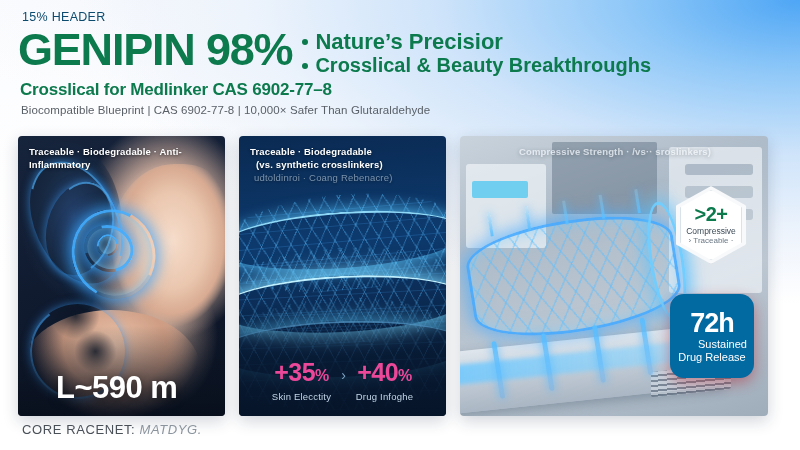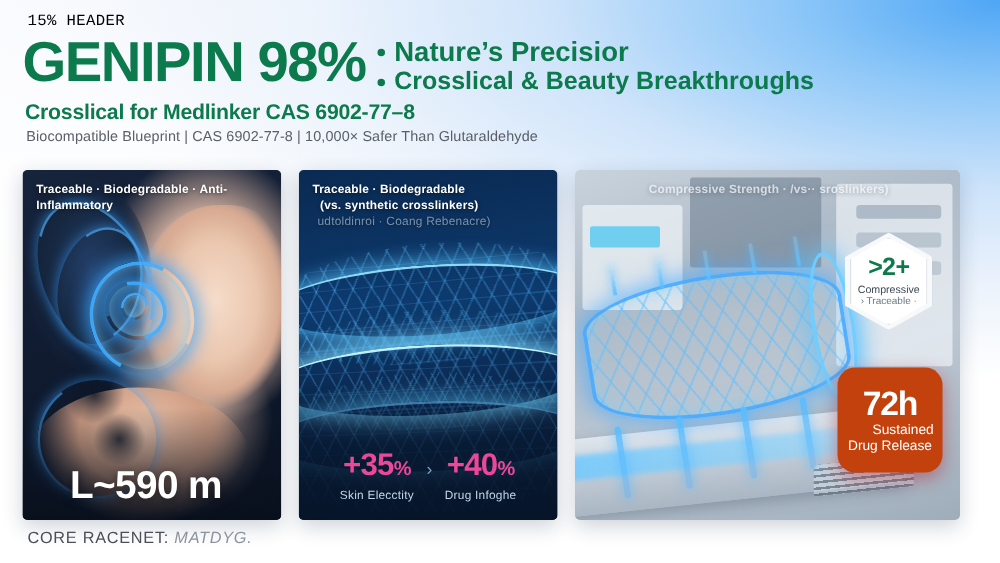--- a/index.html
+++ b/index.html
@@ -25,21 +25,21 @@
     position:absolute; left:0; right:0; bottom:0; height:120px;
     background:linear-gradient(180deg, rgba(255,255,255,0) 0%, #ffffff 55%);
     z-index:1;
   }
 
   .page{ position:relative; z-index:3; width:800px; height:450px; }
 
   
   .hdr-note{
     position:absolute; left:22px; top:10px;
-    font-size:12.5px; color:#000000; letter-spacing:.3px;font-family:Liberation Mono, monospace;
+    font-size:12.5px; color:#0c4a6e; letter-spacing:.3px;
   }
 
   .headline-row{
     position:absolute; left:18px; top:27px;
     display:flex; align-items:flex-start; gap:0px;
   }
   .headline-main{
     font-size:45px; line-height:46px; font-weight:bold;
     color:#0c7a4d; letter-spacing:-1.2px; white-space:nowrap;
   }
@@ -257,21 +257,21 @@
     clip-path:polygon(50% 0%, 100% 25%, 100% 75%, 50% 100%, 0% 75%, 0% 25%);
     border:1px solid #dbe3ea;
     display:flex; flex-direction:column; align-items:center; justify-content:center;
   }
   .hex-val{ font-size:20px; font-weight:bold; color:#0c7a4d; line-height:20px; letter-spacing:-.5px; }
   .hex-l1{ font-size:8.5px; color:#3c4a56; margin-top:2px; line-height:10px; }
   .hex-l2{ font-size:8px; color:#6a7884; line-height:10px; filter:blur(.35px); }
 
   .red-badge{
     position:absolute; right:14px; bottom:38px; width:84px; height:84px;
-    background:#c2410c; border-radius:14px; z-index:7;
+    background:#0369a1; border-radius:14px; z-index:7;
     display:flex; flex-direction:column; align-items:center; justify-content:center;
     box-shadow:0 5px 14px rgba(180,30,45,.45);
   }
   .red-val{ font-size:27px; font-weight:bold; color:#fff; line-height:28px; letter-spacing:-1px; }
   .red-l1{ font-size:11px; color:#fff; line-height:13px; margin-top:1px;padding-left:21px; }
   .red-l2{ font-size:11px; color:#fff; line-height:13px; }
 
   .big-stat{
     position:absolute; left:14px; bottom:10px; z-index:6;
     font-size:31px; font-weight:bold; color:#ffffff; letter-spacing:-.5px;

